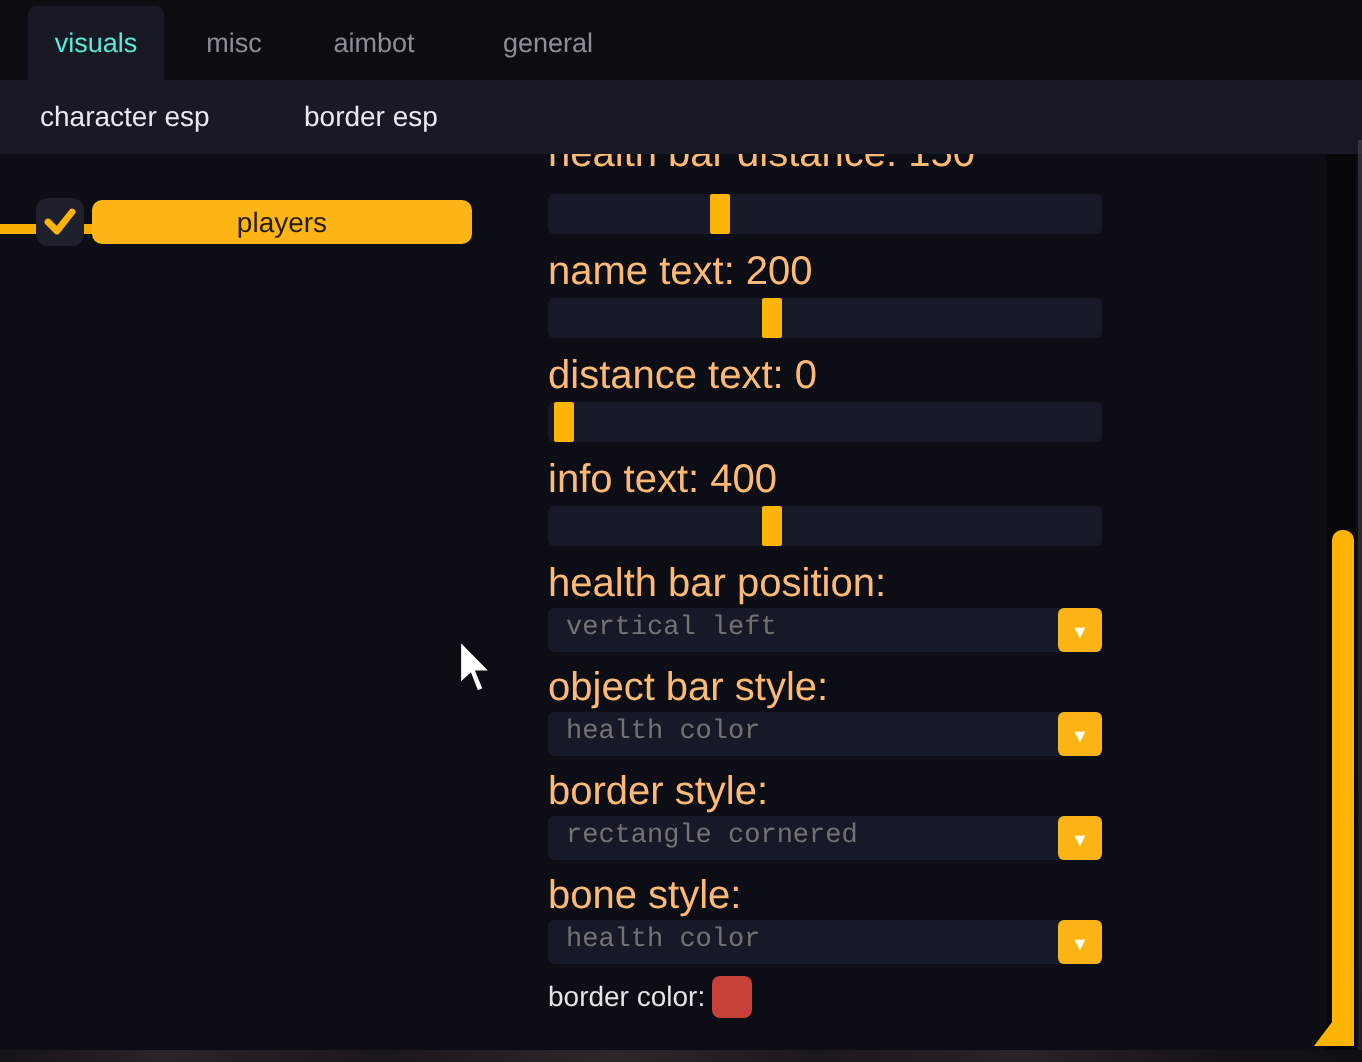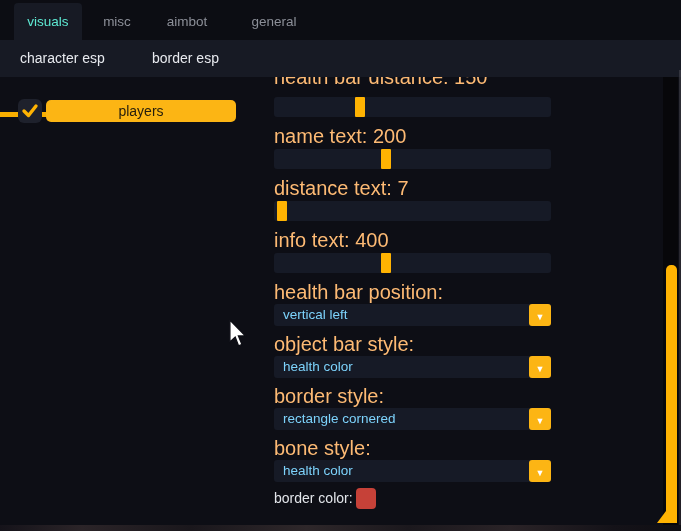--- a/index.html
+++ b/index.html
@@ -72,21 +72,21 @@
     position:absolute; top:0; width:10px; height:20px;
     background:#ffb302; border-radius:1px;
   }
 
   .dropdown {
     position:absolute; left:0; width:277px; height:22px;
     background:#161a26; border-radius:3px;
   }
   .dropdown .dd-text {
     position:absolute; left:9px; top:0; line-height:22px;
-    color:#7dd3fc; font-size:13.5px; white-space:nowrap;
+    color:#737373; font-size:13.5px; white-space:nowrap;font-family:Liberation Mono, monospace;
   }
   .dropdown .dd-btn {
     position:absolute; right:0; top:0; width:22px; height:22px;
     background:#fcb514; border-radius:3px;
     text-align:center; line-height:22px;
   }
   .dropdown .dd-btn span { color:#ffffff; font-size:9px; }
 
   .color-row { position:absolute; left:0; height:22px; display:flex; align-items:center; }
   .color-row .cr-label { color:#e2e5ea; font-size:14px; margin-right:3px; }
@@ -160,21 +160,21 @@
     <div class="ctl-label y-l1">health bar distance: 150</div>
     <div class="slider y-s1">
       <div class="handle" style="left: 81.3px;"></div>
     </div>
 
     <div class="ctl-label y-l2">name text: 200</div>
     <div class="slider y-s2">
       <div class="handle" style="left: 107.4px;"></div>
     </div>
 
-    <div class="ctl-label y-l3">distance text: 7</div>
+    <div class="ctl-label y-l3">distance text: 0</div>
     <div class="slider y-s3">
       <div class="handle" style="left: 3px;"></div>
     </div>
 
     <div class="ctl-label y-l4">info text: 400</div>
     <div class="slider y-s4">
       <div class="handle" style="left: 107.4px;"></div>
     </div>
 
     <div class="ctl-label y-l5">health bar position:</div>

